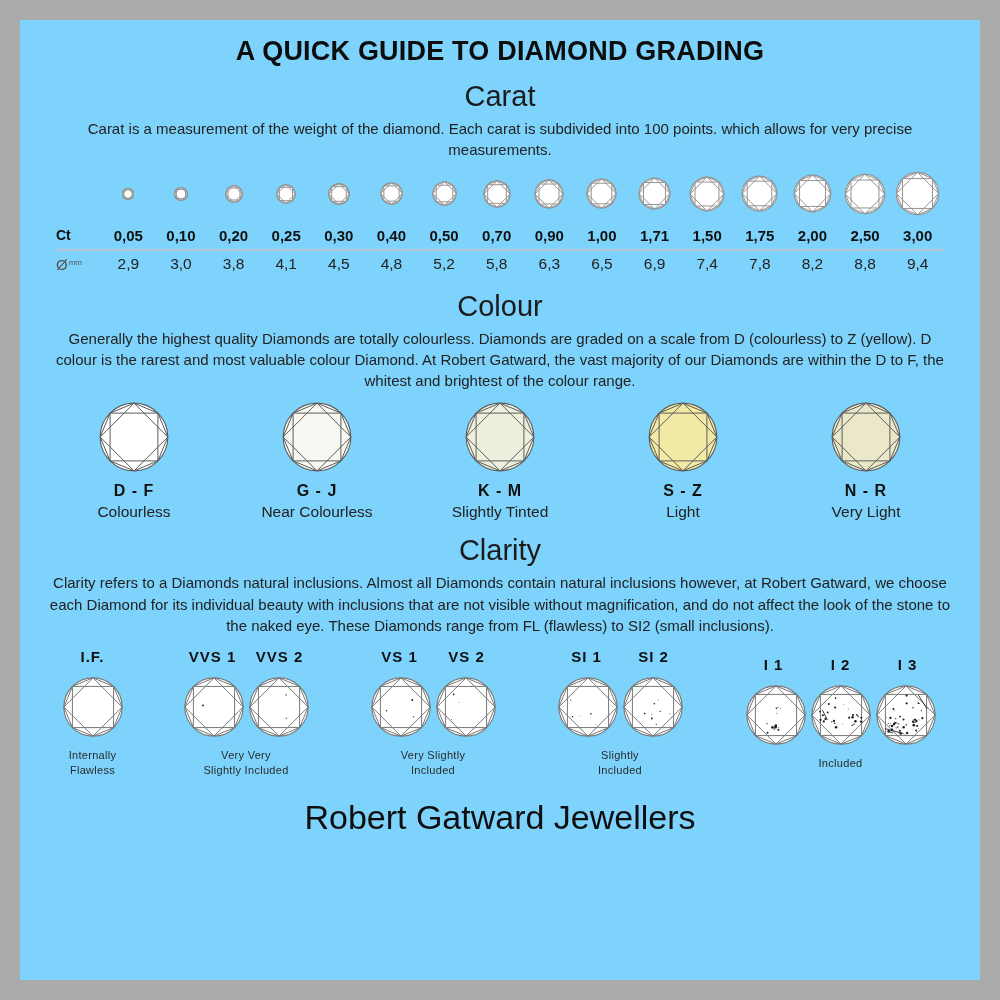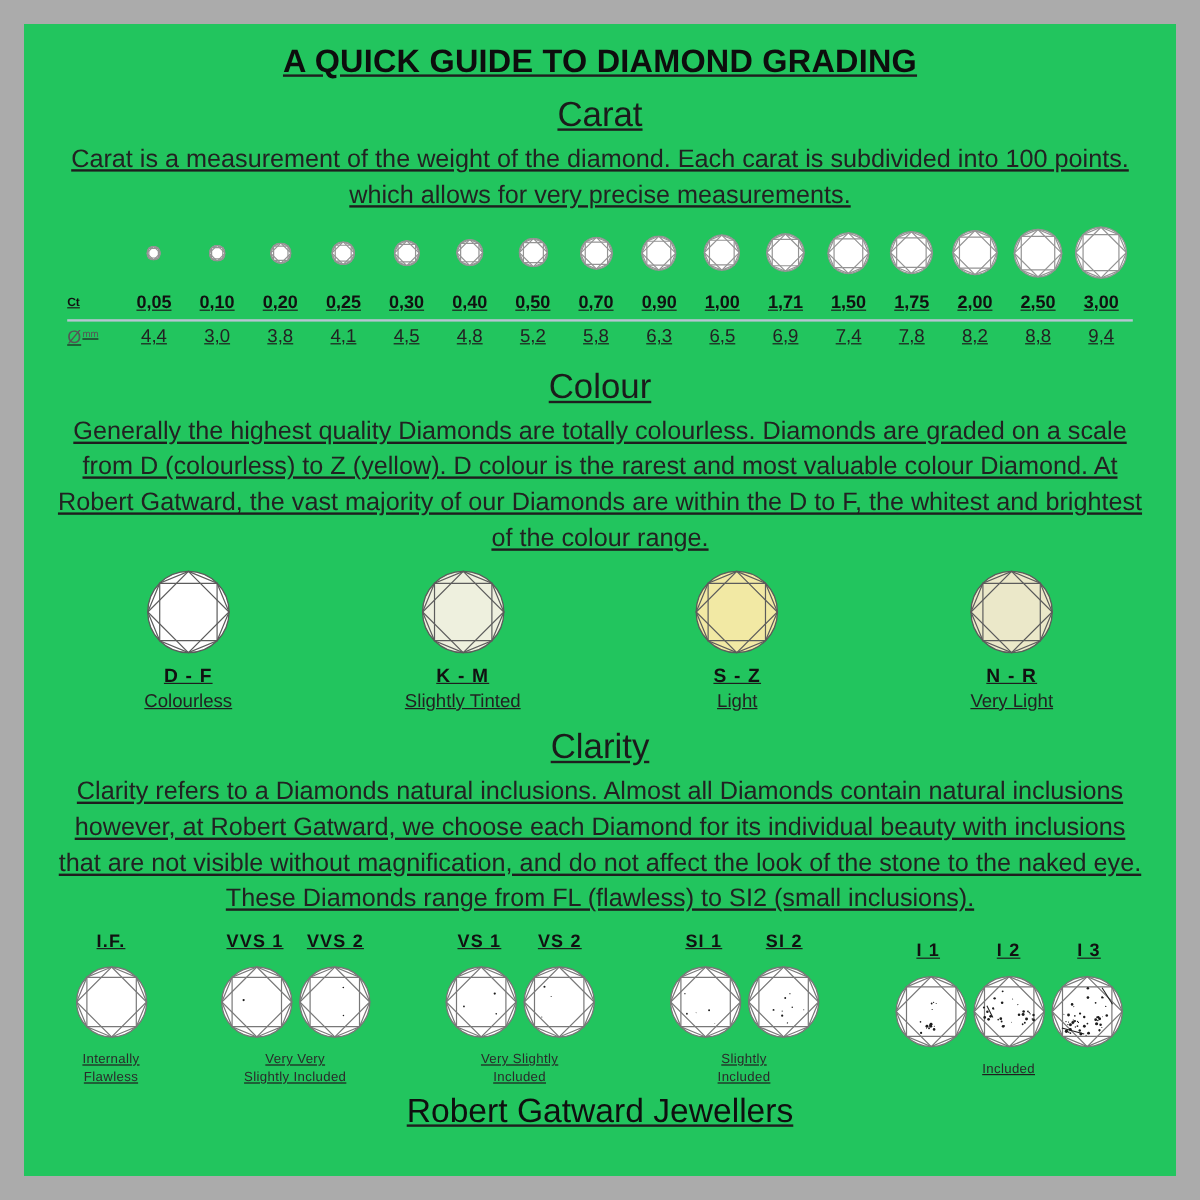--- a/index.html
+++ b/index.html
@@ -1,51 +1,51 @@
 <!DOCTYPE html>
 <html><head>
 <meta charset="utf-8">
 <style>
   html,body{margin:0;padding:0;}
   body{width:1000px;height:1000px;background:#ababab;font-family:"Liberation Sans",sans-serif;}
   .frame{box-sizing:border-box;width:1000px;height:1000px;padding:20px;}
-  .sheet{background:#22c55e;width:100%;height:100%;overflow:hidden;text-align:center;color:#1e1e1e;text-decoration:underline;}
+  .sheet{background:#7dd3fc;width:100%;height:100%;overflow:hidden;text-align:center;color:#1e1e1e;}
 
   .title{font-size:27px;font-weight:800;margin:16px 0 0;letter-spacing:.2px;color:#0d0d0d;}
   .section-heading{font-size:29px;font-weight:400;margin:13px 0 5px;color:#1b1b1b;}
-  .desc{font-size:21px;line-height:1.42;margin:2px auto 4px;width:905px;color:#222;}
+  .desc{font-size:15px;line-height:1.42;margin:2px auto 4px;width:905px;color:#222;}
 
   
   .carat-chart{width:888px;margin:4px auto 0;}
   .crow{display:flex;align-items:center;}
   .lblcell{width:46px;flex:none;text-align:left;display:flex;align-items:baseline;justify-content:flex-start;}
   .cell{flex:1;display:flex;align-items:center;justify-content:center;text-align:center;}
   .gemrow{height:58px;}
   .ctrow{height:25px;font-weight:700;font-size:15px;color:#111;}
   .mmrow{height:25px;font-size:15.5px;color:#222;}
-  .ct-label{font-weight:700;font-size:10px;color:#111;}
+  .ct-label{font-weight:700;font-size:14px;color:#111;}
   .dia-symbol{font-size:15px;color:#555;}
   .dia-unit{font-size:8px;color:#555;position:relative;top:-5px;margin-left:1px;}
   .cdivider{height:2px;background:#b7c5d2;margin:1px 0;}
 
   
   .colour-row{width:915px;margin:10px auto 0;display:flex;}
   .colour-col{flex:1;display:flex;flex-direction:column;align-items:center;text-align:center;}
   .colour-grade{font-size:16px;font-weight:700;margin-top:9px;letter-spacing:1px;color:#111;}
   .colour-name{font-size:15.5px;margin-top:3px;color:#222;}
 
   
   .clarity-row{width:882px;margin:12px auto 0;display:flex;justify-content:space-between;align-items:center;}
   .cgroup{display:flex;flex-direction:column;align-items:center;}
   .glabels{display:flex;}
   .glabel{width:67px;text-align:center;font-weight:700;font-size:15px;letter-spacing:1px;color:#111;}
   .ggems{display:flex;gap:3px;margin-top:11px;}
   .gcaption{margin-top:10px;font-size:11px;line-height:1.35;color:#2a2a2a;letter-spacing:.3px;}
 
-  .footer-name{font-size:28px;margin-top:4px;font-weight:400;color:#0f0f0f;}
+  .footer-name{font-size:34px;margin-top:20px;font-weight:400;color:#0f0f0f;}
 
   svg.gem{display:block;}
 </style>
 </head>
 <body>
 
 <svg width="0" height="0" style="position:absolute" aria-hidden="true">
   <symbol id="gem-shape" viewBox="0 0 100 100">
     <circle cx="50" cy="50" r="47" style="fill:var(--gem-fill,#fff)" stroke="currentColor" stroke-width="1.1" vector-effect="non-scaling-stroke"></circle>
     <polygon points="50,3 97,50 50,97 3,50" fill="none" stroke="currentColor" stroke-width="1" vector-effect="non-scaling-stroke"></polygon>
@@ -167,21 +167,21 @@
             <div class="cell">2,00</div>
             <div class="cell">2,50</div>
             <div class="cell">3,00</div>
           </div>
         <div class="cdivider"></div>
         <div class="crow mmrow" id="carat-mm-row">
           <div class="lblcell">
             <span class="dia-symbol">Ø</span>
             <span class="dia-unit">mm</span>
           </div>
-        <div class="cell">4,4</div>
+        <div class="cell">2,9</div>
             <div class="cell">3,0</div>
             <div class="cell">3,8</div>
             <div class="cell">4,1</div>
             <div class="cell">4,5</div>
             <div class="cell">4,8</div>
             <div class="cell">5,2</div>
             <div class="cell">5,8</div>
             <div class="cell">6,3</div>
             <div class="cell">6,5</div>
             <div class="cell">6,9</div>
@@ -197,20 +197,27 @@
     <section>
       <h2 class="section-heading">Colour</h2>
       <p class="desc">Generally the highest quality Diamonds are totally colourless. Diamonds are graded on a scale from D (colourless) to Z (yellow). D colour is the rarest and most valuable colour Diamond. At Robert Gatward, the vast majority of our Diamonds are within the D to F, the whitest and brightest of the colour range.</p>
       <div class="colour-row" id="colour-row">
           <div class="colour-col">
             <svg viewBox="0 0 100 100" width="72" height="72" class="gem" style="--gem-fill: #ffffff; color: rgb(92, 92, 92);">
               <use href="#gem-shape"></use>
             </svg>
             <div class="colour-grade">D - F</div>
             <div class="colour-name">Colourless</div>
+          </div>
+          <div class="colour-col">
+            <svg viewBox="0 0 100 100" width="72" height="72" class="gem" style="--gem-fill: #f7f8f1; color: rgb(92, 92, 92);">
+              <use href="#gem-shape"></use>
+            </svg>
+            <div class="colour-grade">G - J</div>
+            <div class="colour-name">Near Colourless</div>
           </div>
           <div class="colour-col">
             <svg viewBox="0 0 100 100" width="72" height="72" class="gem" style="--gem-fill: #eef0de; color: rgb(92, 92, 92);">
               <use href="#gem-shape"></use>
             </svg>
             <div class="colour-grade">K - M</div>
             <div class="colour-name">Slightly Tinted</div>
           </div>
           <div class="colour-col">
             <svg viewBox="0 0 100 100" width="72" height="72" class="gem" style="--gem-fill: #f2e9a4; color: rgb(92, 92, 92);">

